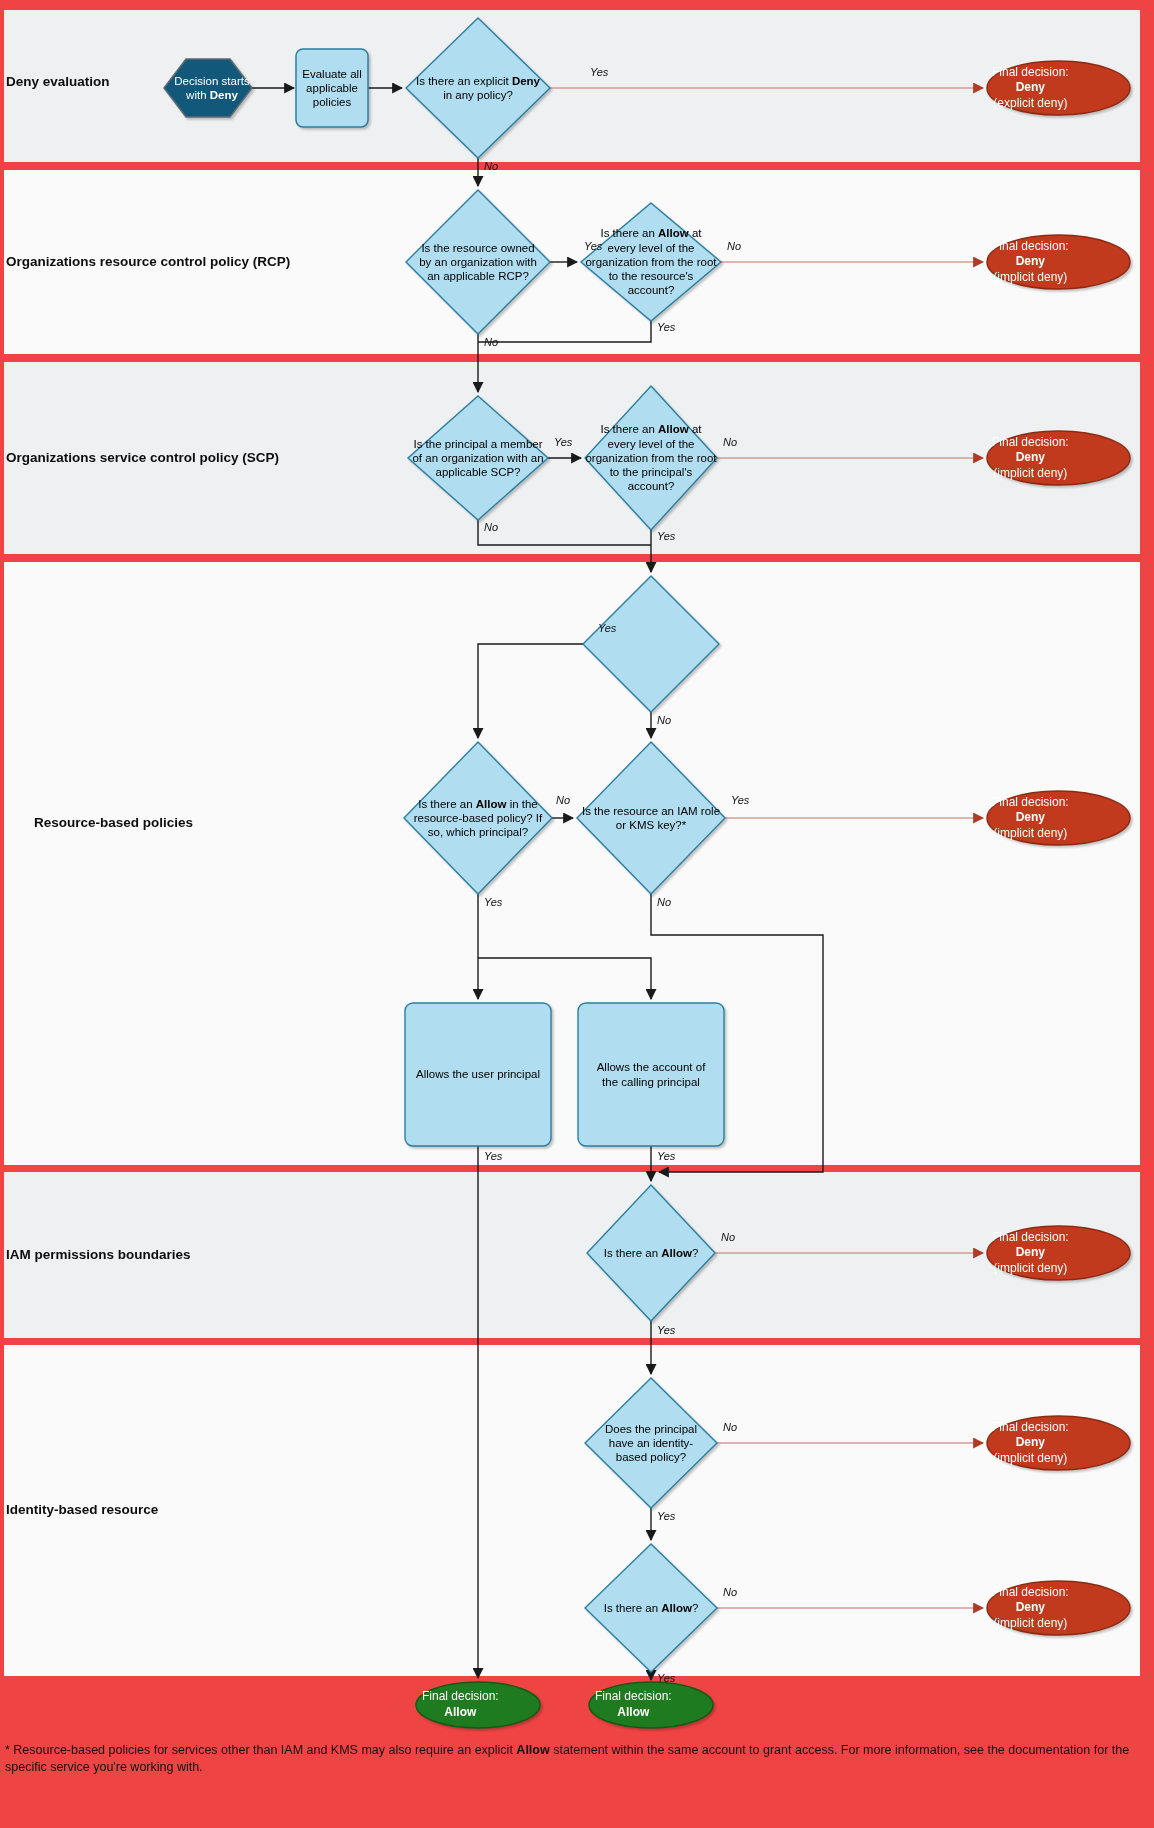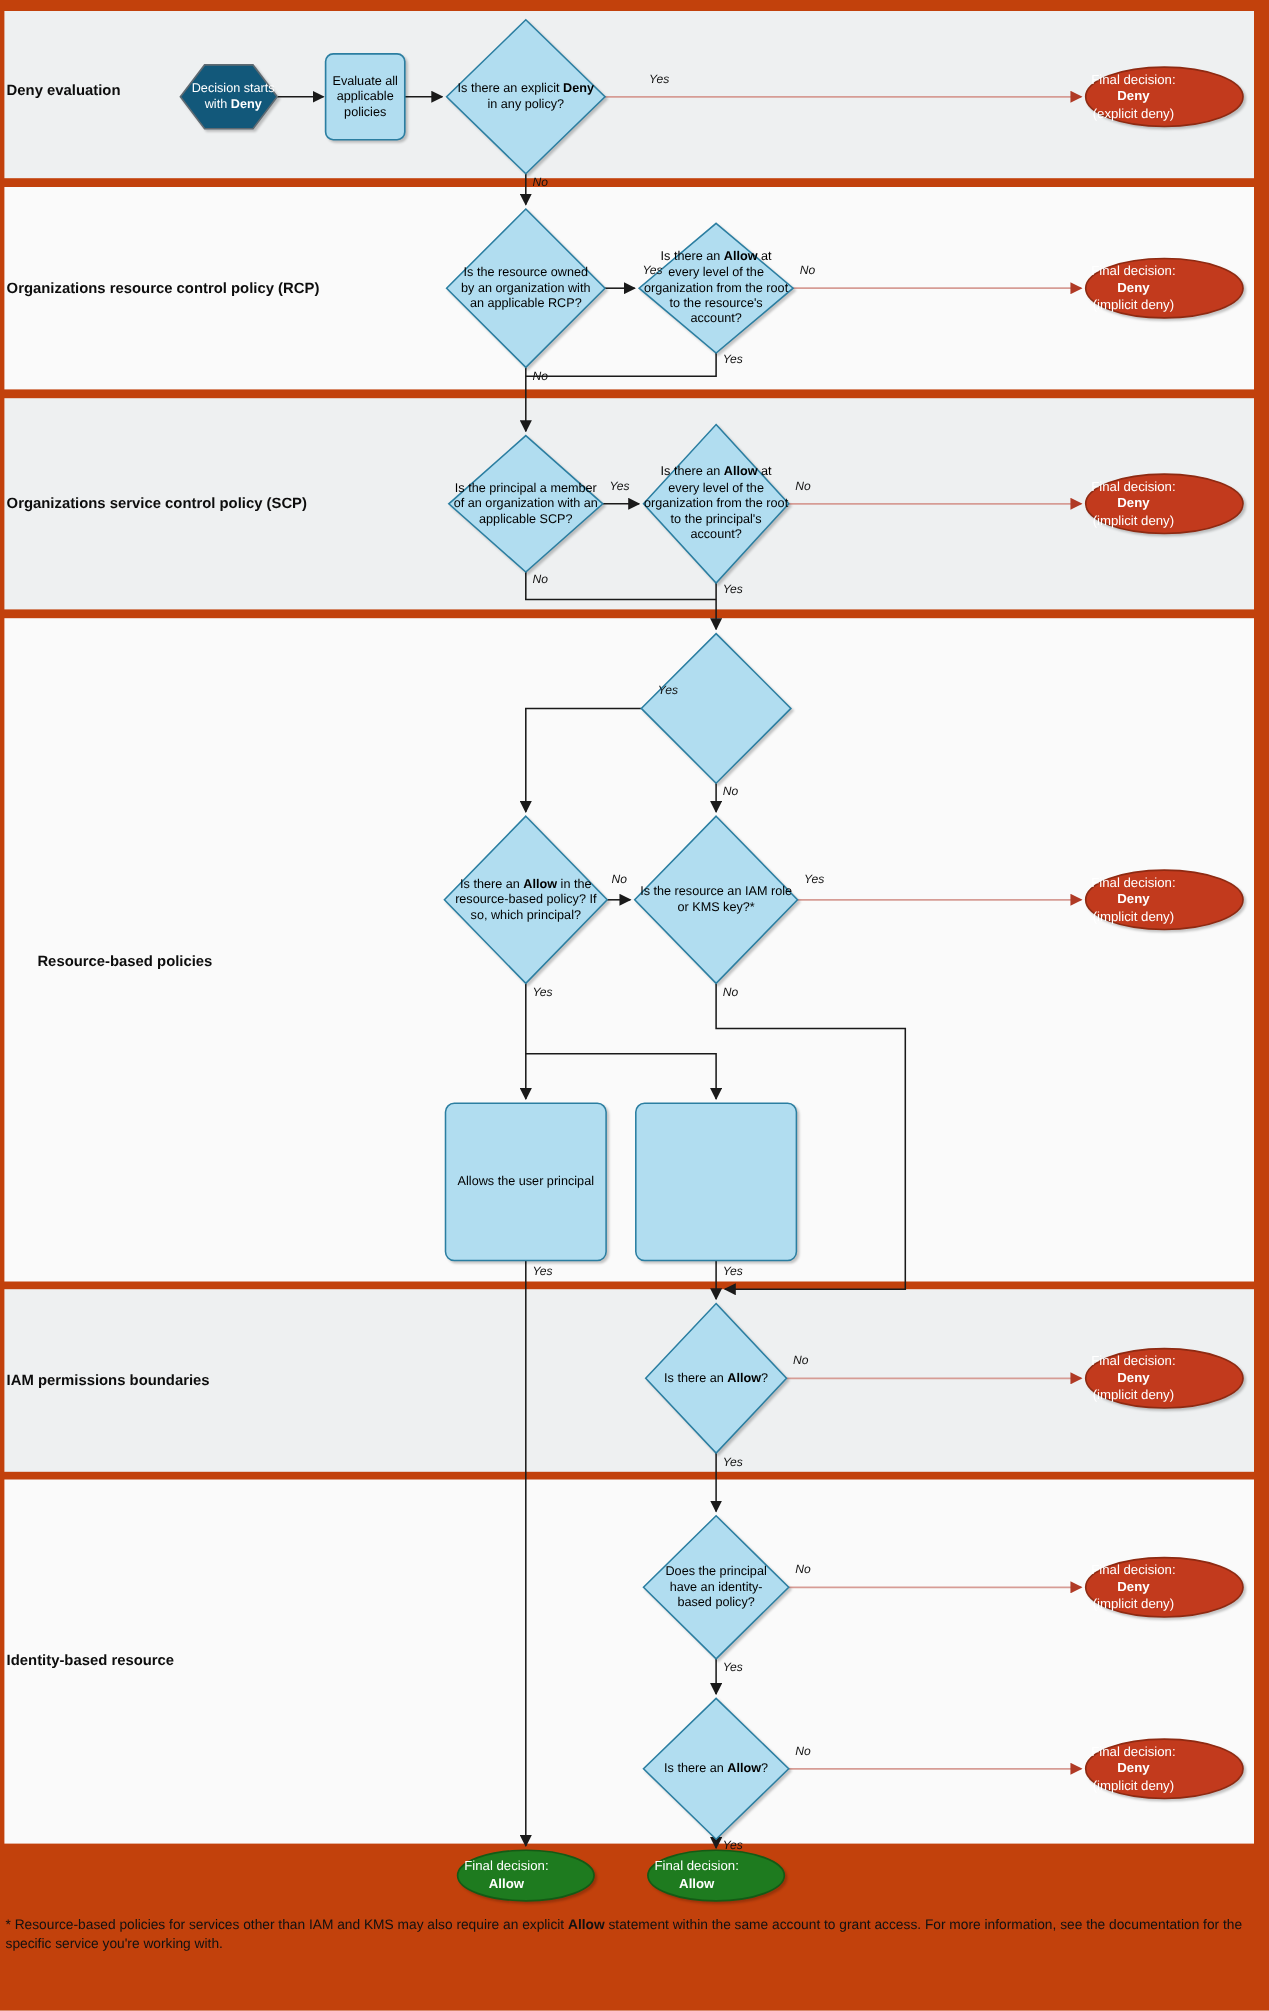--- a/index.html
+++ b/index.html
@@ -1,16 +1,16 @@
 <!DOCTYPE html>
 <html><head>
 <meta charset="utf-8">
 <style>
   html,body{margin:0;padding:0;background:#ffffff;}
-  .canvas{position:relative;width:1154px;height:1828px;background:#c2410c;overflow:hidden;
+  .canvas{position:relative;width:1154px;height:1828px;background:#ef4444;overflow:hidden;
           font-family:"Liberation Sans", sans-serif;color:#000;}
   .band{position:absolute;left:4px;width:1136px;}
   .band.gray{background:#eef0f1;}
   .band.light{background:#fafafa;}
   .section-label{position:absolute;left:6px;font-size:13.5px;font-weight:bold;color:#0d0d0d;white-space:nowrap;}
   svg.layer{position:absolute;left:0;top:0;}
   .nt{position:absolute;display:flex;align-items:center;justify-content:center;text-align:center;
       font-size:11.5px;line-height:1.24;color:#000;}
   .nt.white{color:#ffffff;}
   .term{position:absolute;display:flex;align-items:center;justify-content:flex-start;text-align:center;
@@ -29,21 +29,21 @@
   <div class="band gray" style="top:10px;height:152px;"></div>
   <div class="band light" style="top:170px;height:184px;"></div>
   <div class="band gray" style="top:362px;height:192px;"></div>
   <div class="band light" style="top:562px;height:603px;"></div>
   <div class="band gray" style="top:1172px;height:166px;"></div>
   <div class="band light" style="top:1345px;height:331px;"></div>
 
   <div class="section-label" style="top:74px;">Deny evaluation</div>
   <div class="section-label" style="top:254px;">Organizations resource control policy (RCP)</div>
   <div class="section-label" style="top:450px;">Organizations service control policy (SCP)</div>
-  <div class="section-label" style="top:866px;padding-left:28px;">Resource-based policies</div>
+  <div class="section-label" style="top:815px;padding-left:28px;">Resource-based policies</div>
   <div class="section-label" style="top:1247px;">IAM permissions boundaries</div>
   <div class="section-label" style="top:1502px;">Identity-based resource</div>
 
   <svg class="layer" width="1154" height="1828" viewBox="0 0 1154 1828">
     <defs>
       <marker id="arrB" viewBox="0 0 10 10" refX="9" refY="5" markerWidth="11" markerHeight="11" markerUnits="userSpaceOnUse" orient="auto">
         <path d="M0,0 L10,5 L0,10 z" fill="#1a1a1a"></path>
       </marker>
       <marker id="arrR" viewBox="0 0 10 10" refX="9" refY="5" markerWidth="11" markerHeight="11" markerUnits="userSpaceOnUse" orient="auto">
         <path d="M0,0 L10,5 L0,10 z" fill="#b03a25"></path>
@@ -138,20 +138,23 @@
     <div><span>Is there an </span><strong>Allow</strong><span> at every level of the organization from the root to the principal's account?</span></div>
   </div>
   <div class="nt" style="left:408px;top:756px;width:140px;height:124px;">
     <div><span>Is there an </span><strong>Allow</strong><span> in the resource-based policy? If so, which principal?</span></div>
   </div>
   <div class="nt" style="left:581px;top:780px;width:140px;height:76px;">
     <div><span>Is the resource an IAM role or KMS key?*</span><strong></strong><span></span></div>
   </div>
   <div class="nt" style="left:415px;top:1013px;width:126px;height:123px;">
     <div><span>Allows the user principal</span><strong></strong><span></span></div>
+  </div>
+  <div class="nt" style="left:588px;top:1013px;width:126px;height:123px;">
+    <div><span>Allows the account of the calling principal</span><strong></strong><span></span></div>
   </div>
   <div class="nt" style="left:591px;top:1235px;width:120px;height:36px;">
     <div><span>Is there an </span><strong>Allow</strong><span>?</span></div>
   </div>
   <div class="nt" style="left:596px;top:1405px;width:110px;height:76px;">
     <div><span>Does the principal have an identity-based policy?</span><strong></strong><span></span></div>
   </div>
   <div class="nt" style="left:591px;top:1590px;width:120px;height:36px;">
     <div><span>Is there an </span><strong>Allow</strong><span>?</span></div>
   </div>

